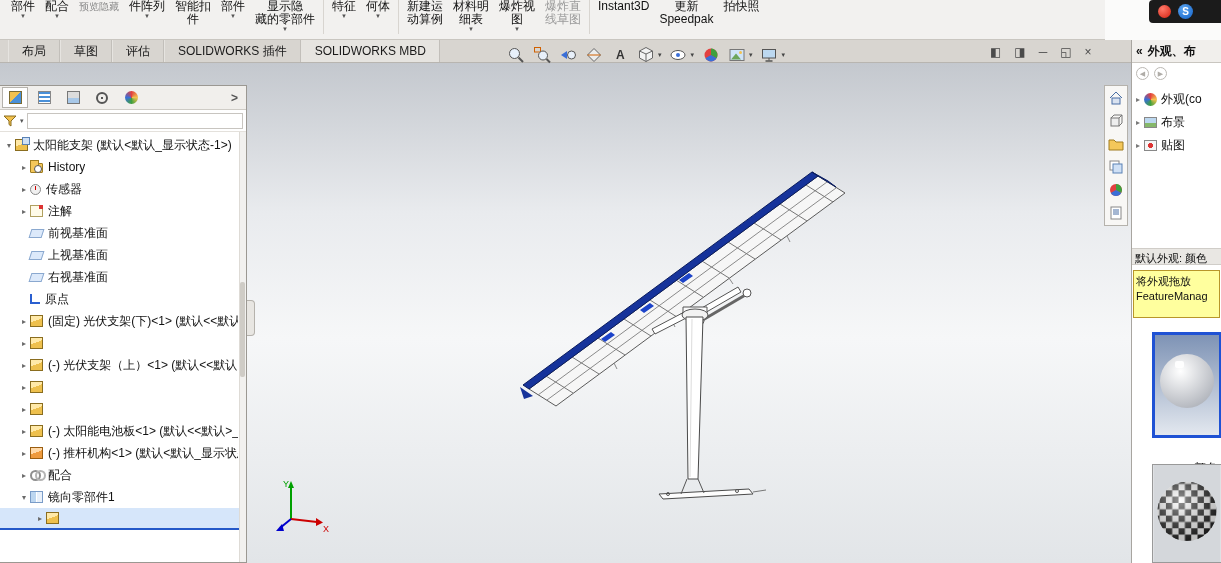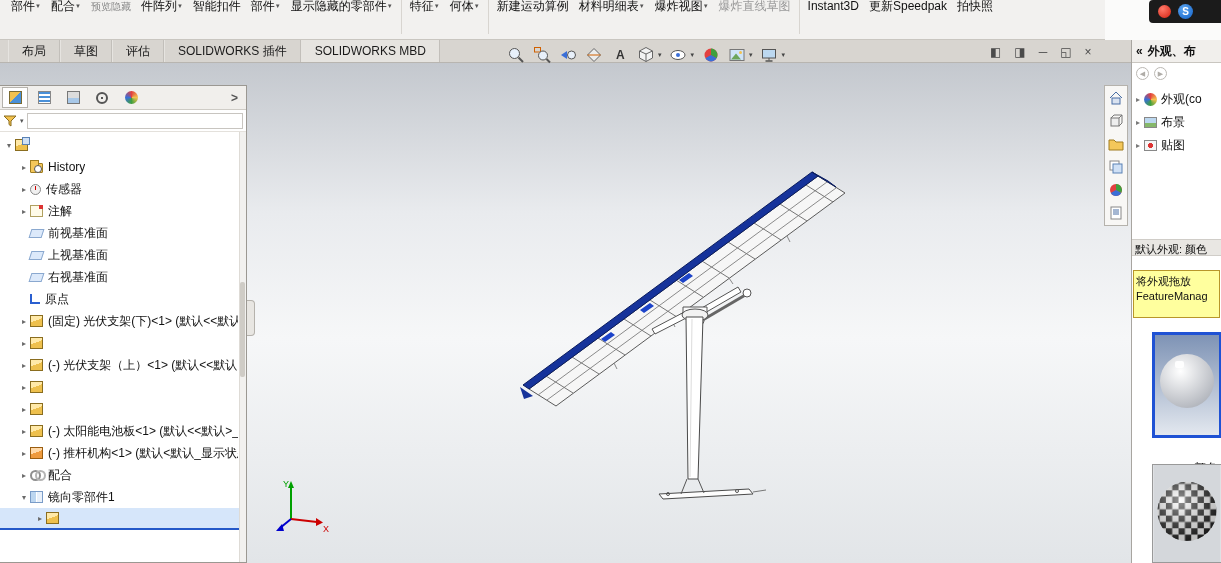--- a/index.html
+++ b/index.html
@@ -1,21 +1,21 @@
 <!DOCTYPE html>
 <html><head>
 <meta charset="utf-8">
 <style>
   * { margin:0; padding:0; box-sizing:border-box; }
   body { font-family:"Liberation Sans","DejaVu Sans",sans-serif; }
   .app { position:relative; width:1221px; height:563px; background:#f0eeec; overflow:hidden; font-size:12px; color:#111; }
 
   
   .ribbon { position:absolute; left:0; top:0; width:1105px; height:40px; background:#f2f1ef; display:flex; align-items:flex-start; padding-left:6px; border-bottom:1px solid #c9c6c0; }
-  .ritem { display:flex; flex-direction:row; align-items:center; padding:0 5px; line-height:13px; text-align:center; white-space:nowrap; }
+  .ritem { display:flex; flex-direction:column; align-items:center; padding:0 5px; line-height:13px; text-align:center; white-space:nowrap; }
   .ritem span { display:block; }
   .ritem .rarrow { font-size:6px; color:#555; line-height:7px; }
   .ritem.muted { color:#9a9a9a; }
   .ritem.small { font-size:10px; color:#8a8a8a; }
   .rsep { width:1px; height:34px; background:#d8d5d0; margin:0 3px; flex:none; }
 
   
   .tabsrow { position:absolute; left:0; top:40px; width:1221px; height:23px; background:#d8d5d0; border-bottom:1px solid #b8b5b0; display:flex; padding-left:8px; }
   .tab { display:flex; align-items:center; padding:0 13px; border-right:1px solid #c2bfba; border-left:1px solid #e6e4e0; color:#1a1a1a; }
   .tab.lite { background:#e6e4e0; }
@@ -94,21 +94,21 @@
   .tpheader { height:23px; background:#f1efec; border-bottom:1px solid #c9c6c0; display:flex; align-items:center; gap:5px; padding:0 4px; font-weight:bold; white-space:nowrap; overflow:hidden; }
   .tpnav { position:absolute; top:27px; left:4px; display:flex; gap:5px; }
   .tpnav span { width:13px; height:13px; border:1px solid #bbb8b3; border-radius:50%; color:#b0ada8; font-size:7px; display:flex; align-items:center; justify-content:center; }
   .tptree { position:absolute; top:48px; left:0; right:0; }
   .tprow { height:23px; display:flex; align-items:center; gap:4px; padding-left:4px; white-space:nowrap; overflow:hidden; }
   .tparrow { font-size:8px; color:#777; }
   .tpicon { width:13px; height:13px; flex:none; }
   .tpicon.ball { background:conic-gradient(#e34040,#f2c14e,#3fa03f,#3a6fd8,#e34040); border-radius:50%; }
   .tpicon.scene { height:11px; border:1px solid #888; background:linear-gradient(180deg,#bcd8f0 55%,#86b86b 45%); }
   .tpicon.decal { height:11px; border:1px solid #888; background:radial-gradient(circle at 50% 50%,#d33 0 34%,#f5f5f5 36%); }
-  .tpsection { position:absolute; top:199px; left:0; right:0; height:17px; background:#e9e7e3; border-top:1px solid #d0cdc8; border-bottom:1px solid #d0cdc8; font-size:11px; padding:2px 0 0 3px; white-space:nowrap; overflow:hidden; }
+  .tpsection { position:absolute; top:208px; left:0; right:0; height:17px; background:#e9e7e3; border-top:1px solid #d0cdc8; border-bottom:1px solid #d0cdc8; font-size:11px; padding:2px 0 0 3px; white-space:nowrap; overflow:hidden; }
   .tptip { position:absolute; top:230px; left:1px; right:1px; height:48px; background:#ffff9e; border:1px solid #b8962a; font-size:11px; line-height:15px; padding:3px 2px; overflow:hidden; }
   .swatch1 { position:absolute; top:292px; left:20px; width:70px; height:106px; border:3px solid #1f52d4; background:#89a; }
   .swatchlabel { position:absolute; top:420px; left:16px; width:70px; text-align:right; }
   .swatch2 { position:absolute; top:424px; left:20px; width:70px; height:99px; border:1px solid #999; }
   .swatch1 svg, .swatch2 svg { width:100%; height:100%; display:block; }
 </style>
 </head>
 <body>
 
 <div class="app">
@@ -363,20 +363,21 @@
       <svg width="14" height="12" viewBox="0 0 14 12">
           <path d="M1 1 h12 l-5 5 v5 l-2 -1.5 v-3.5 z" fill="#f2c14e" stroke="#8a6d1f"></path>
         </svg>
       <span class="filtercaret">▾</span>
       <input class="filterinput" value="" style="">
     </div>
     <div class="tree">
       <div class="trow lv0">
         <span class="tarrow">▾</span>
         <span class="ticon assembly"></span>
+        <span class="tlabel">太阳能支架 (默认&lt;默认_显示状态-1&gt;)</span>
       </div>
       <div class="trow lv1">
           <span class="tarrow">▸</span>
           <span class="ticon history"></span>
           <span class="tlabel">History</span>
         </div>
       <div class="trow lv1">
           <span class="tarrow">▸</span>
           <span class="ticon sensors"></span>
           <span class="tlabel">传感器</span>

